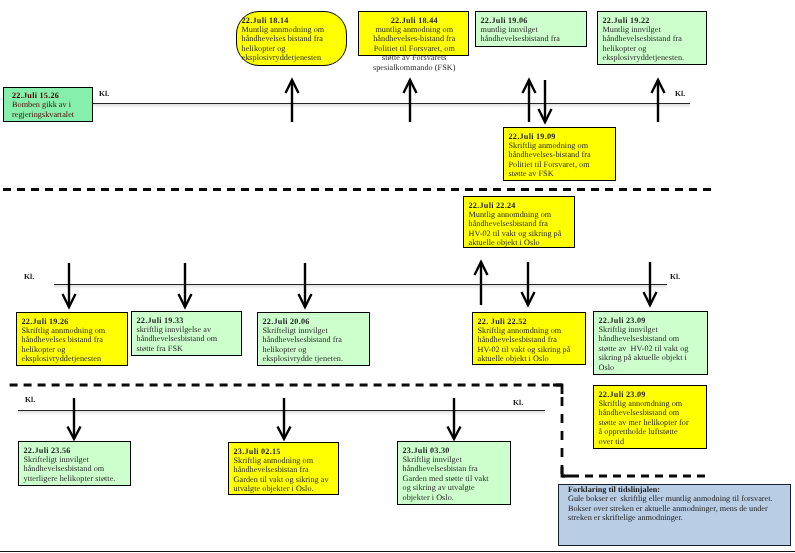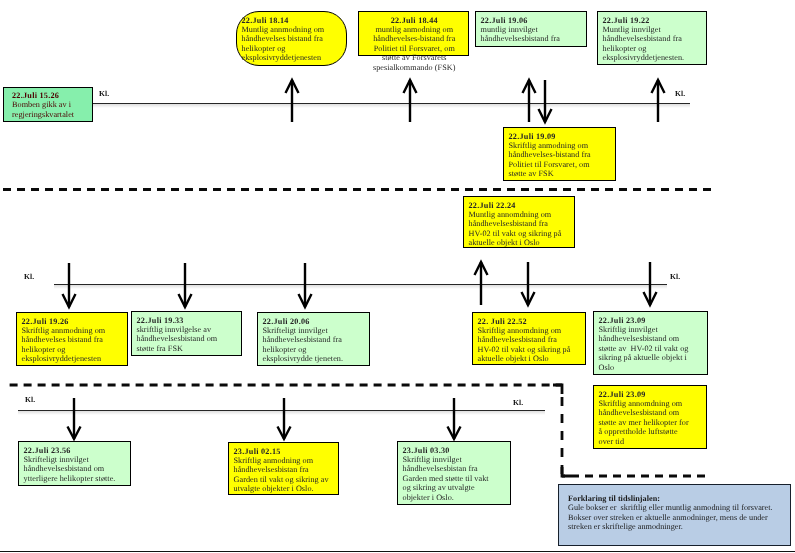--- a/index.html
+++ b/index.html
@@ -11,21 +11,21 @@
   .box .bd{display:block;}
   .tline{display:block;white-space:pre;}
   .yellow{background:#ffff00;}
   .green{background:#ccffcc;}
   .red{background:#86efac;color:#4d0000;padding-left:8px;padding-top:3px;}
   .tl{position:absolute;height:1.3px;background:#262626;}
   .tl::after{content:"";position:absolute;left:0;right:0;top:1.3px;height:4px;background:linear-gradient(rgba(0,0,0,0.13),rgba(0,0,0,0));}
   .kl{position:absolute;font-size:7.6px;font-weight:bold;color:#111;line-height:7px;letter-spacing:0.1px;}
   svg.arrows{position:absolute;left:0;top:0;width:795px;height:553px;overflow:visible;}
   .legend{position:absolute;background:#b9cde5;border:1.6px solid #17202c;box-sizing:border-box;
-          padding:9px 9px;font-size:8.2px;line-height:9.4px;letter-spacing:0.02px;color:#1a1a1a;}
+          padding:0 9px;font-size:8.2px;line-height:9.4px;letter-spacing:0.02px;color:#1a1a1a;}
   .legend .lt{font-weight:bold;display:block;}
   .legend .ln{display:block;}
   .bottomrule{position:absolute;left:0;width:795px;height:0;border-top:1.2px solid #111;}
 </style>
 </head>
 <body>
 
 <div class="stage">
 
   <div class="tl" style="left:92px;top:103px;width:598px;"></div>

